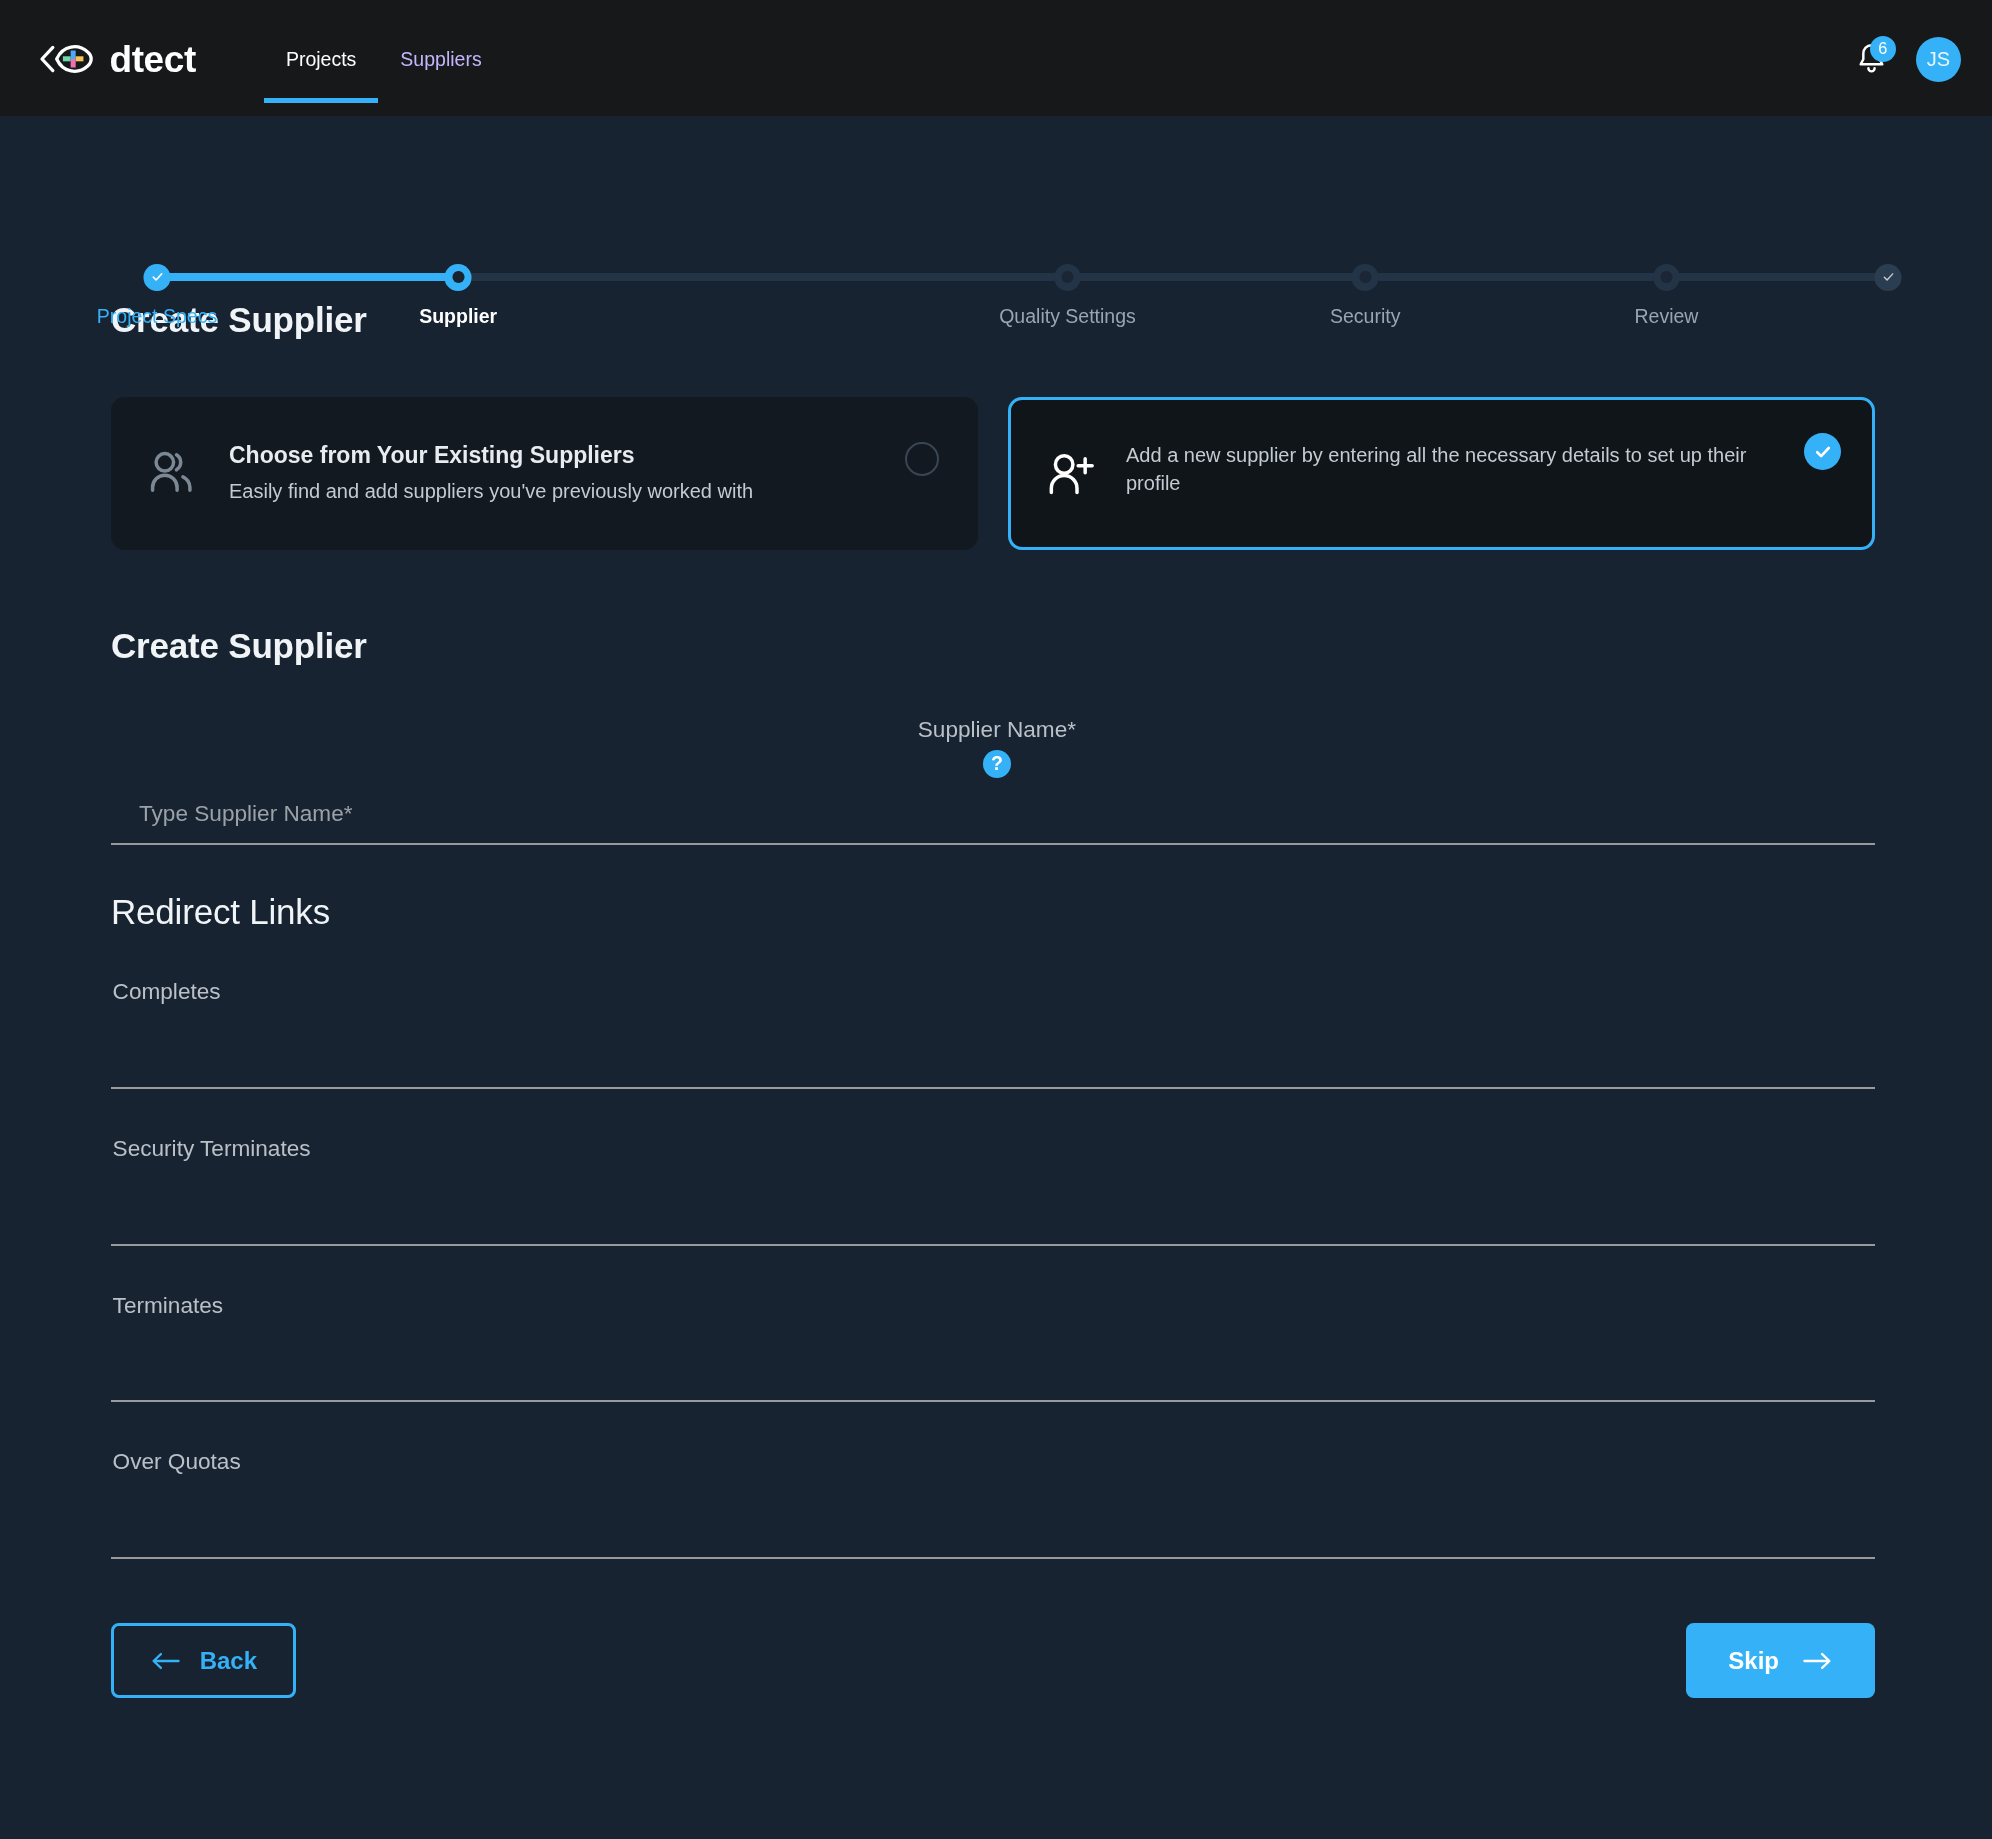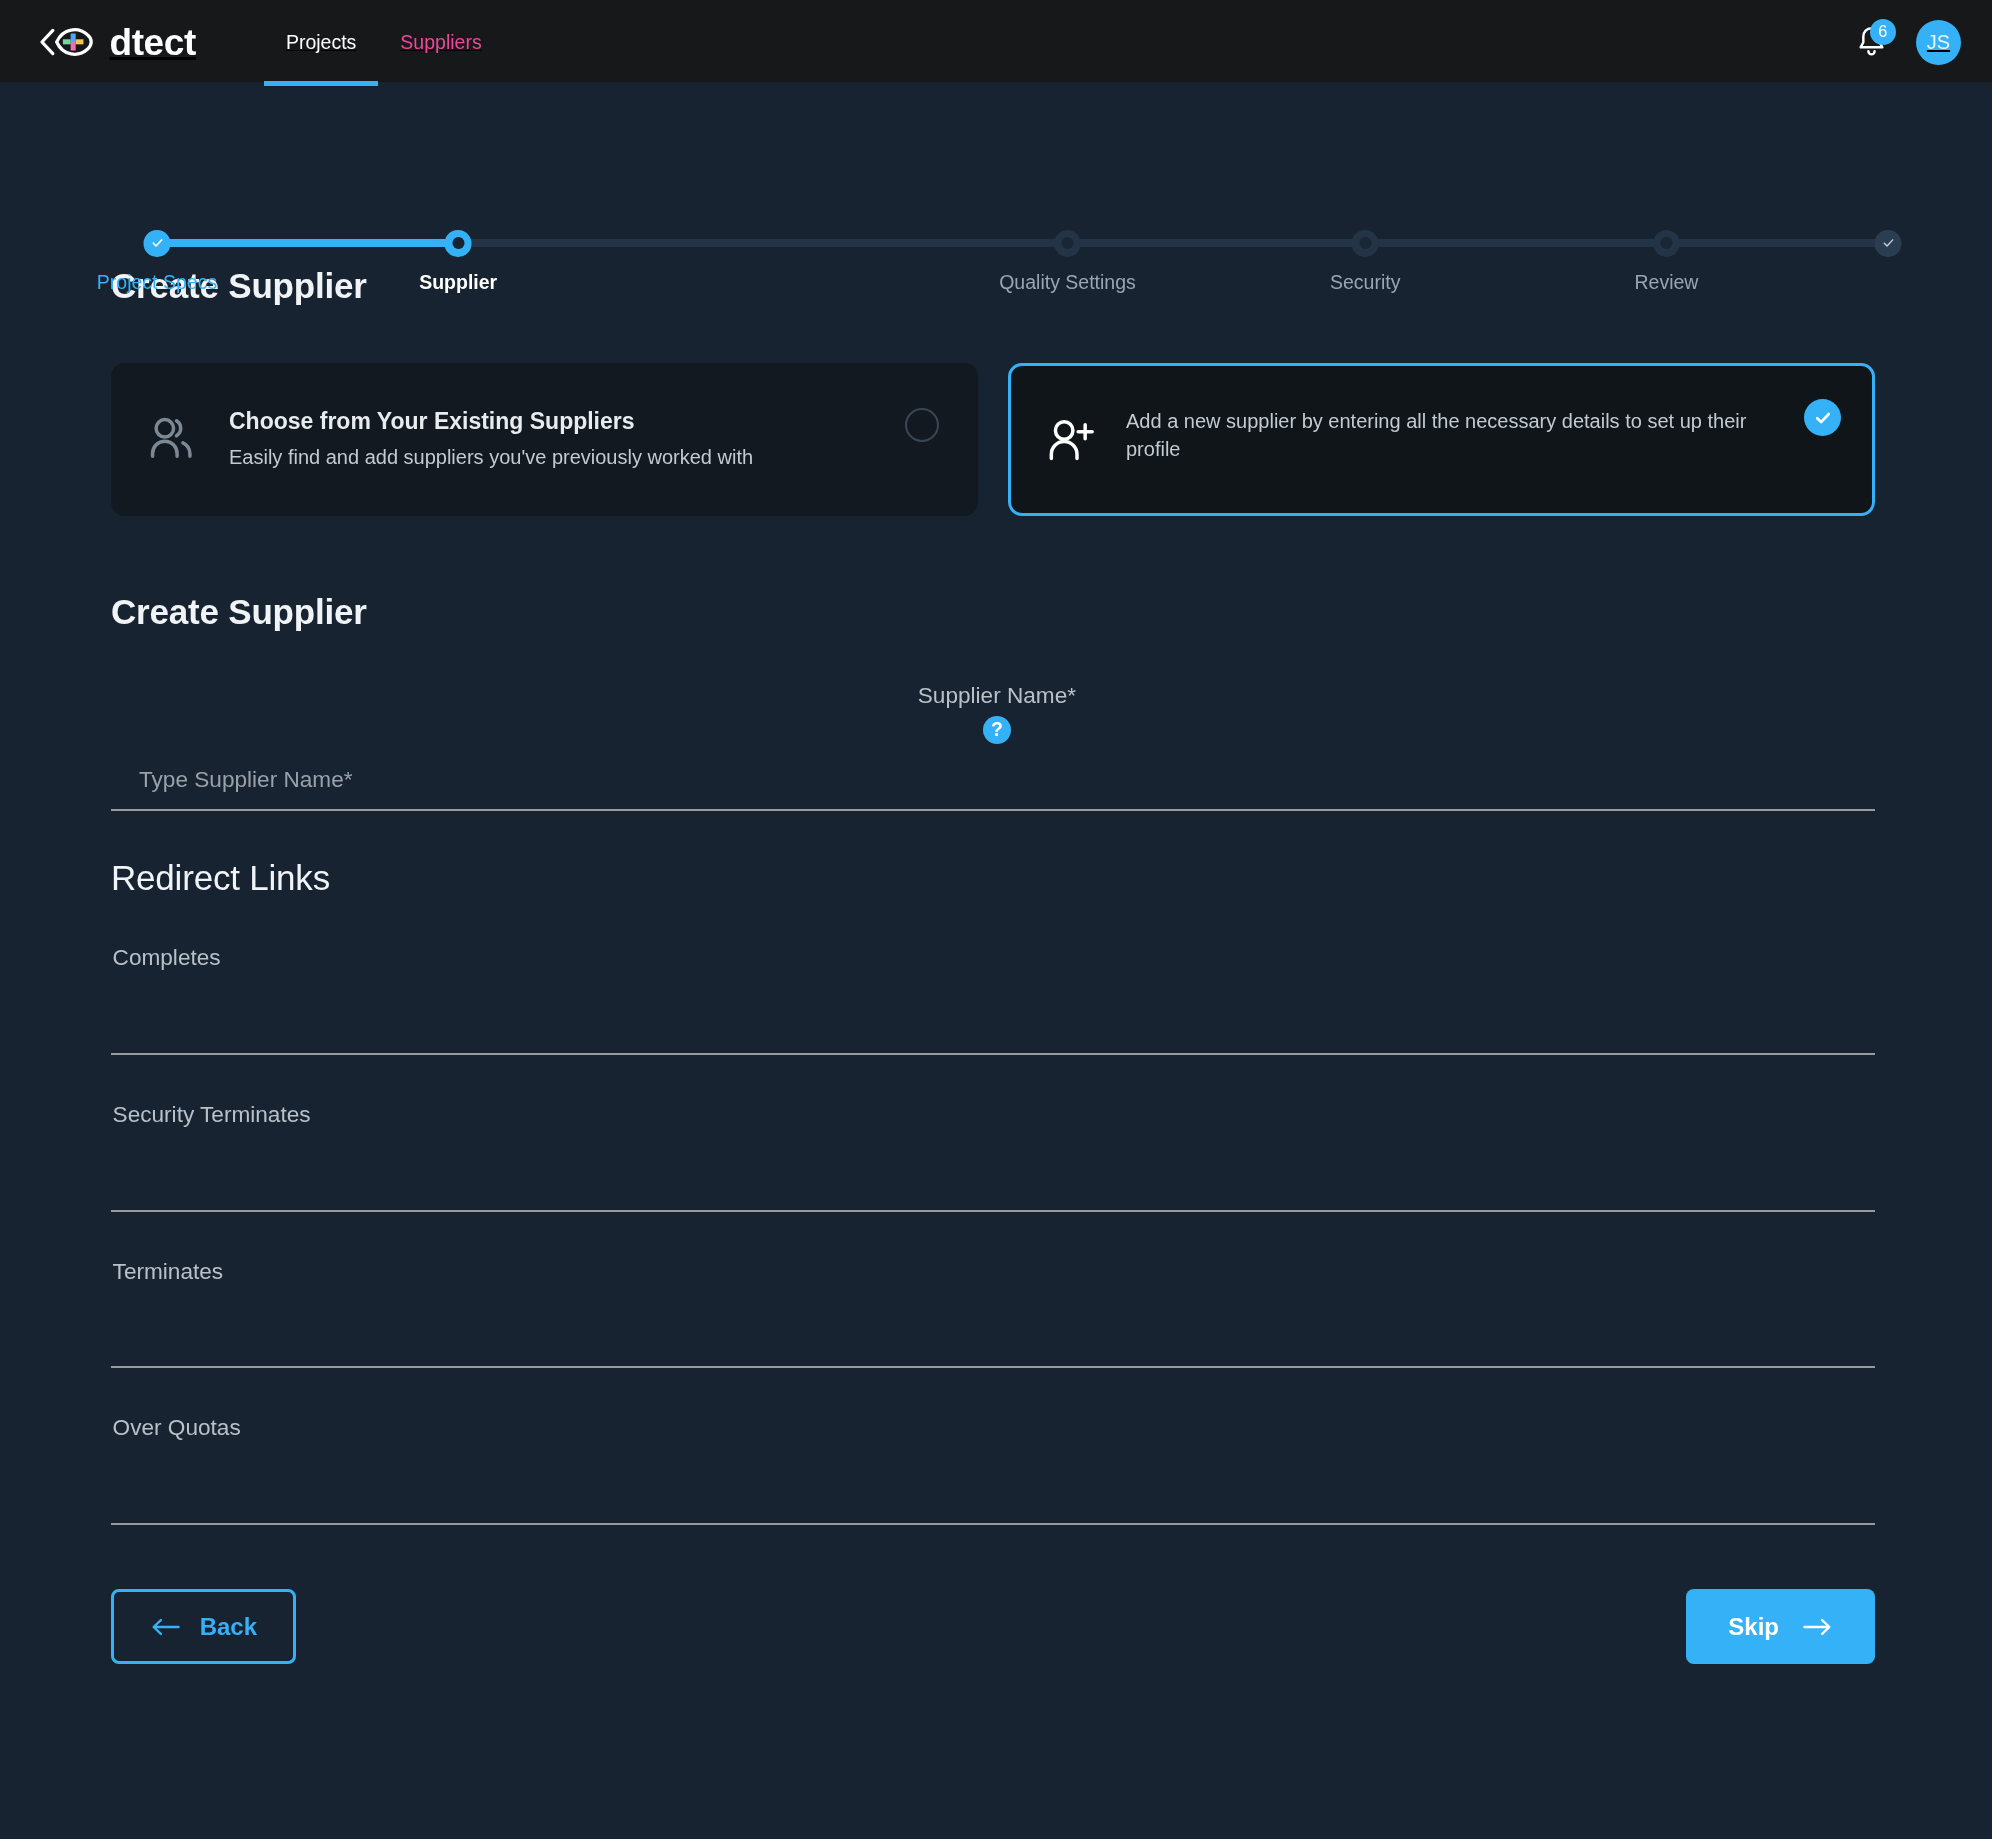--- a/index.html
+++ b/index.html
@@ -8,44 +8,43 @@
     width: 1992px;
     height: 1840px;
     background: #172330;
     font-family: "Liberation Sans", sans-serif;
     overflow: hidden;
   }
 
   
   .topbar {
     position: relative;
-    height: 82px;
+    height: 116px;
     background: #16181a;
     display: flex;
     align-items: center;
     padding: 2px 31px 0 35px;
-    text-decoration: underline;
   }
   .brand { display: flex; align-items: center; gap: 12.5px; }
   .brand-mark { width: 62px; height: 44px; display: block; flex: none; }
   .brand-name {
     color: #ffffff;
     font-size: 37px;
     font-weight: 700;
     letter-spacing: -0.4px;
     line-height: 1;
   }
 
   .nav-tabs { display: flex; align-items: stretch; height: 88px; margin-left: 68px; }
   .nav-tab {
     position: relative;
     display: flex;
     align-items: center;
     padding: 0 22px;
-    color: #ec4899;
+    color: #c4b5fd;
     font-size: 19.5px;
     cursor: pointer;
     white-space: nowrap;
   }
   .nav-tab.active { color: #ffffff; }
   .nav-tab.active::after {
     content: "";
     position: absolute;
     left: 0; right: 0; bottom: 0;
     height: 4.7px;

